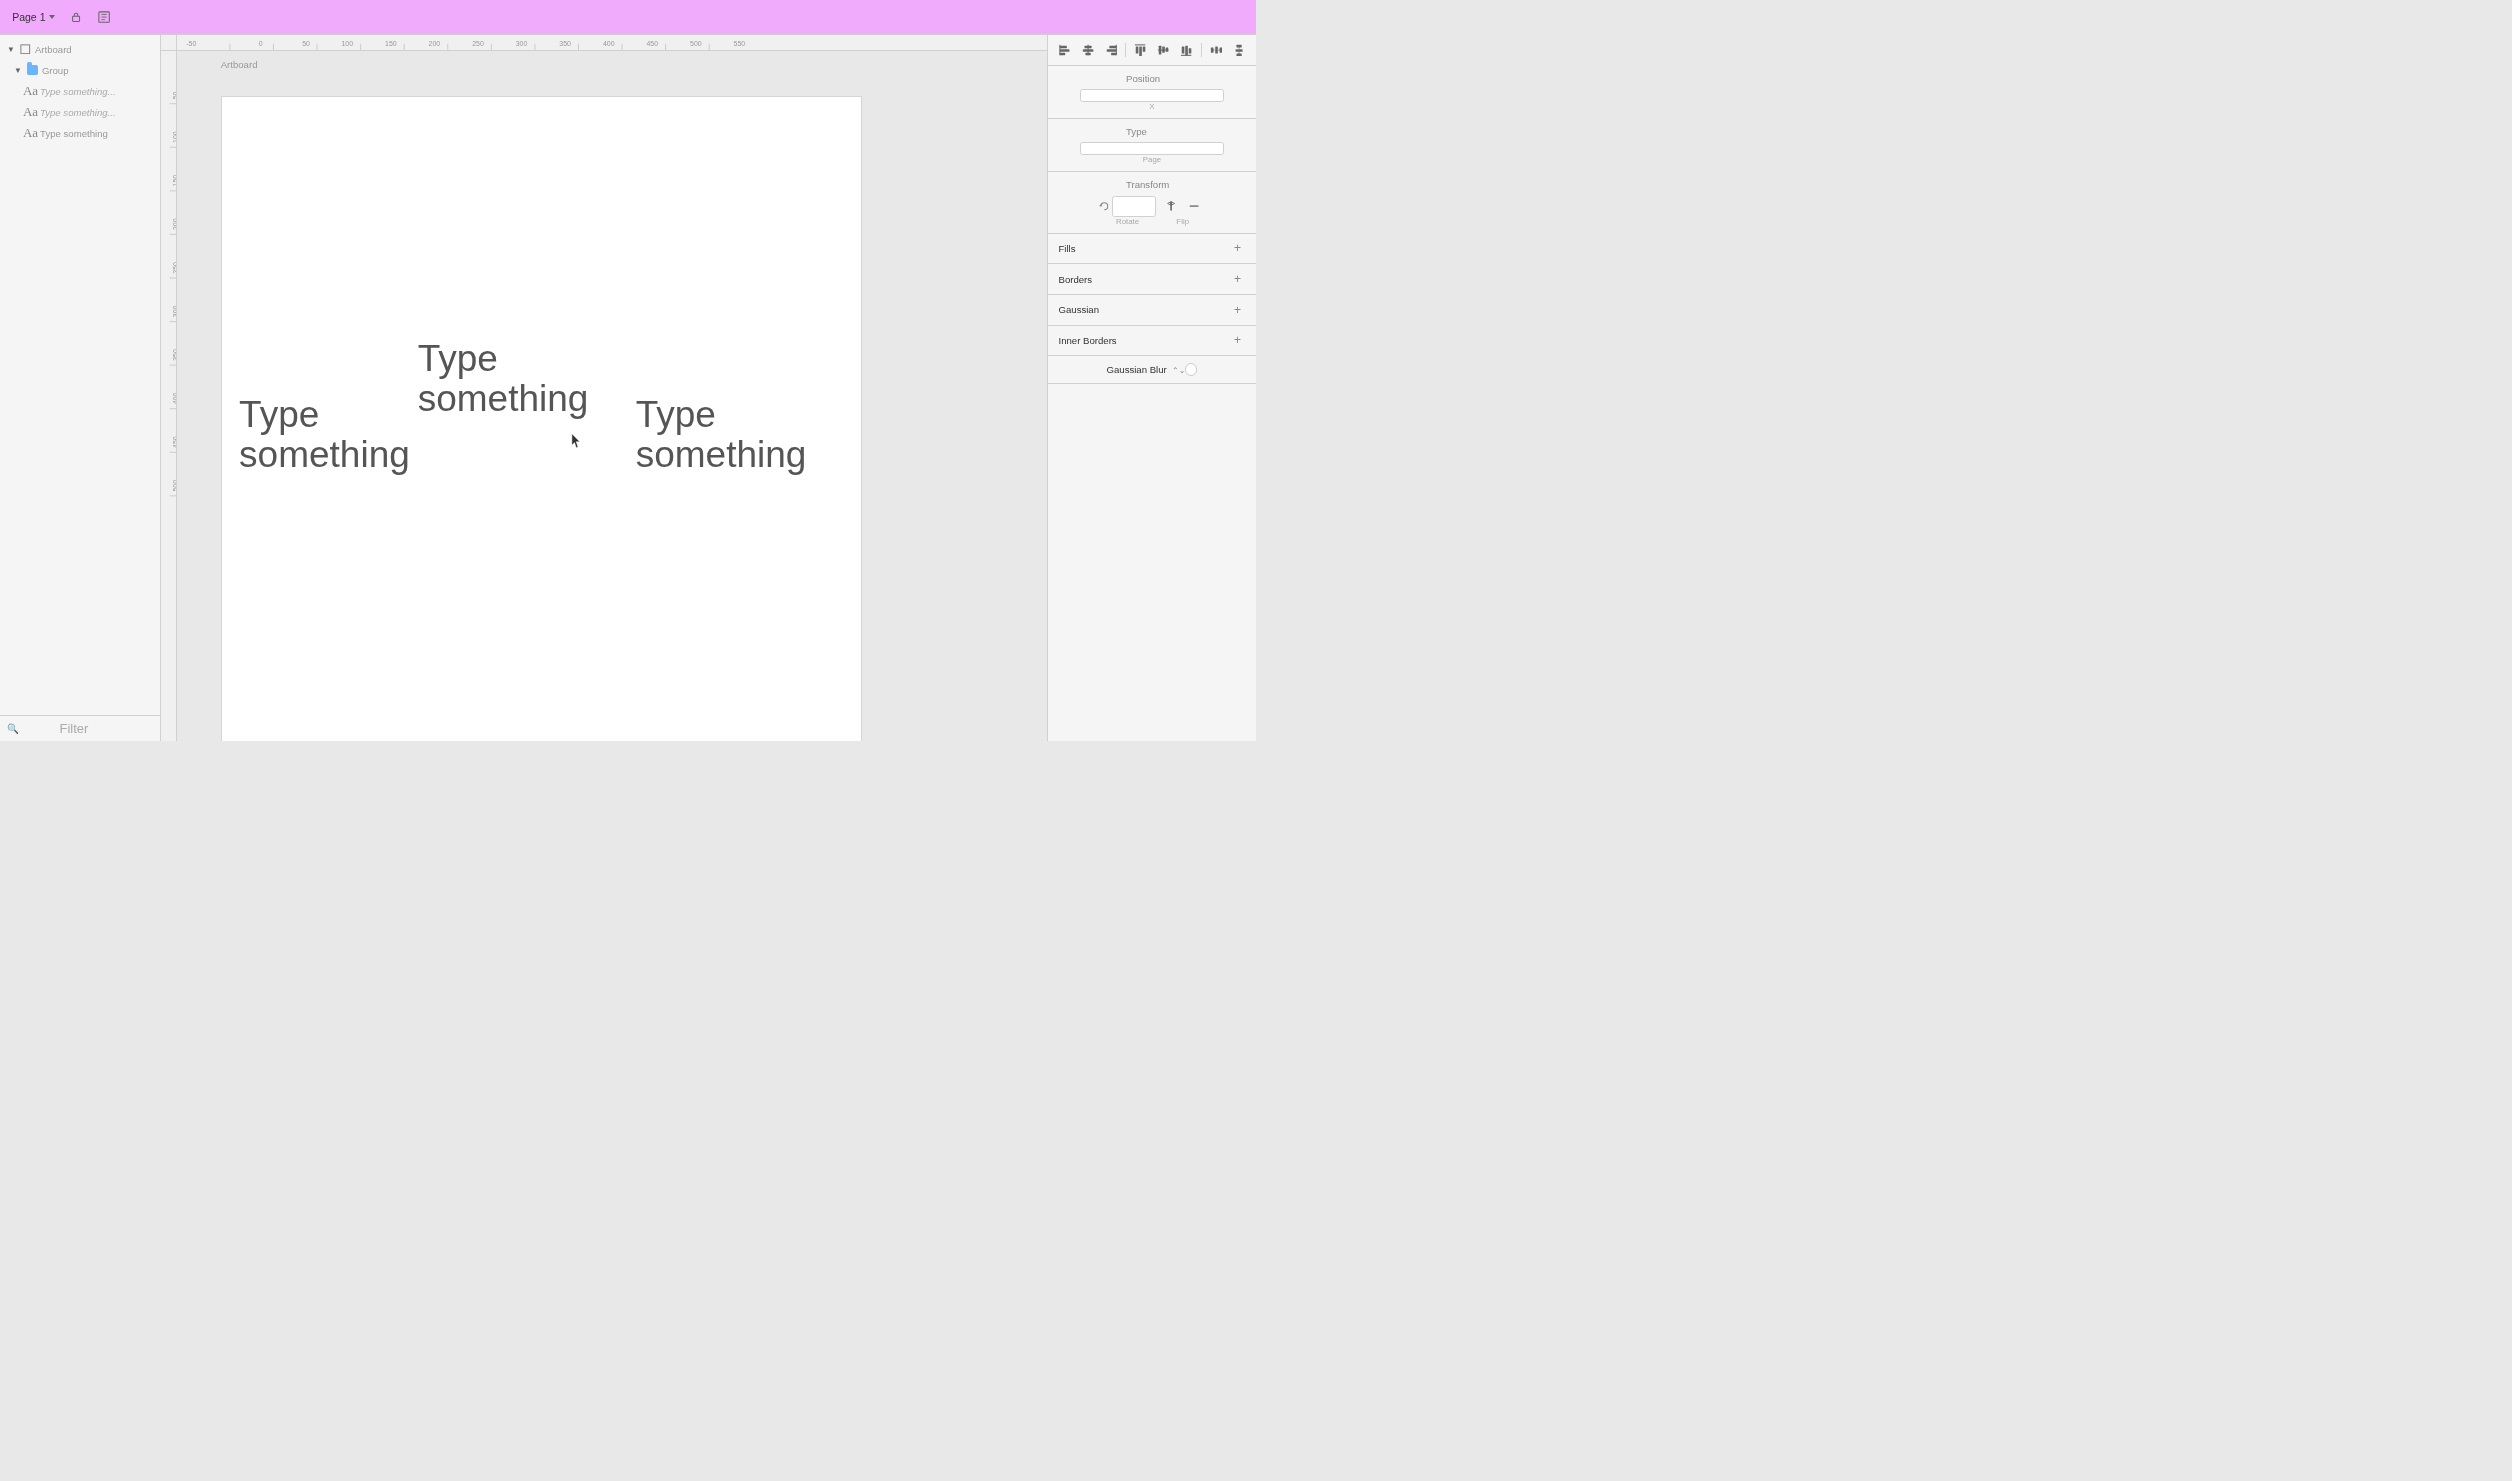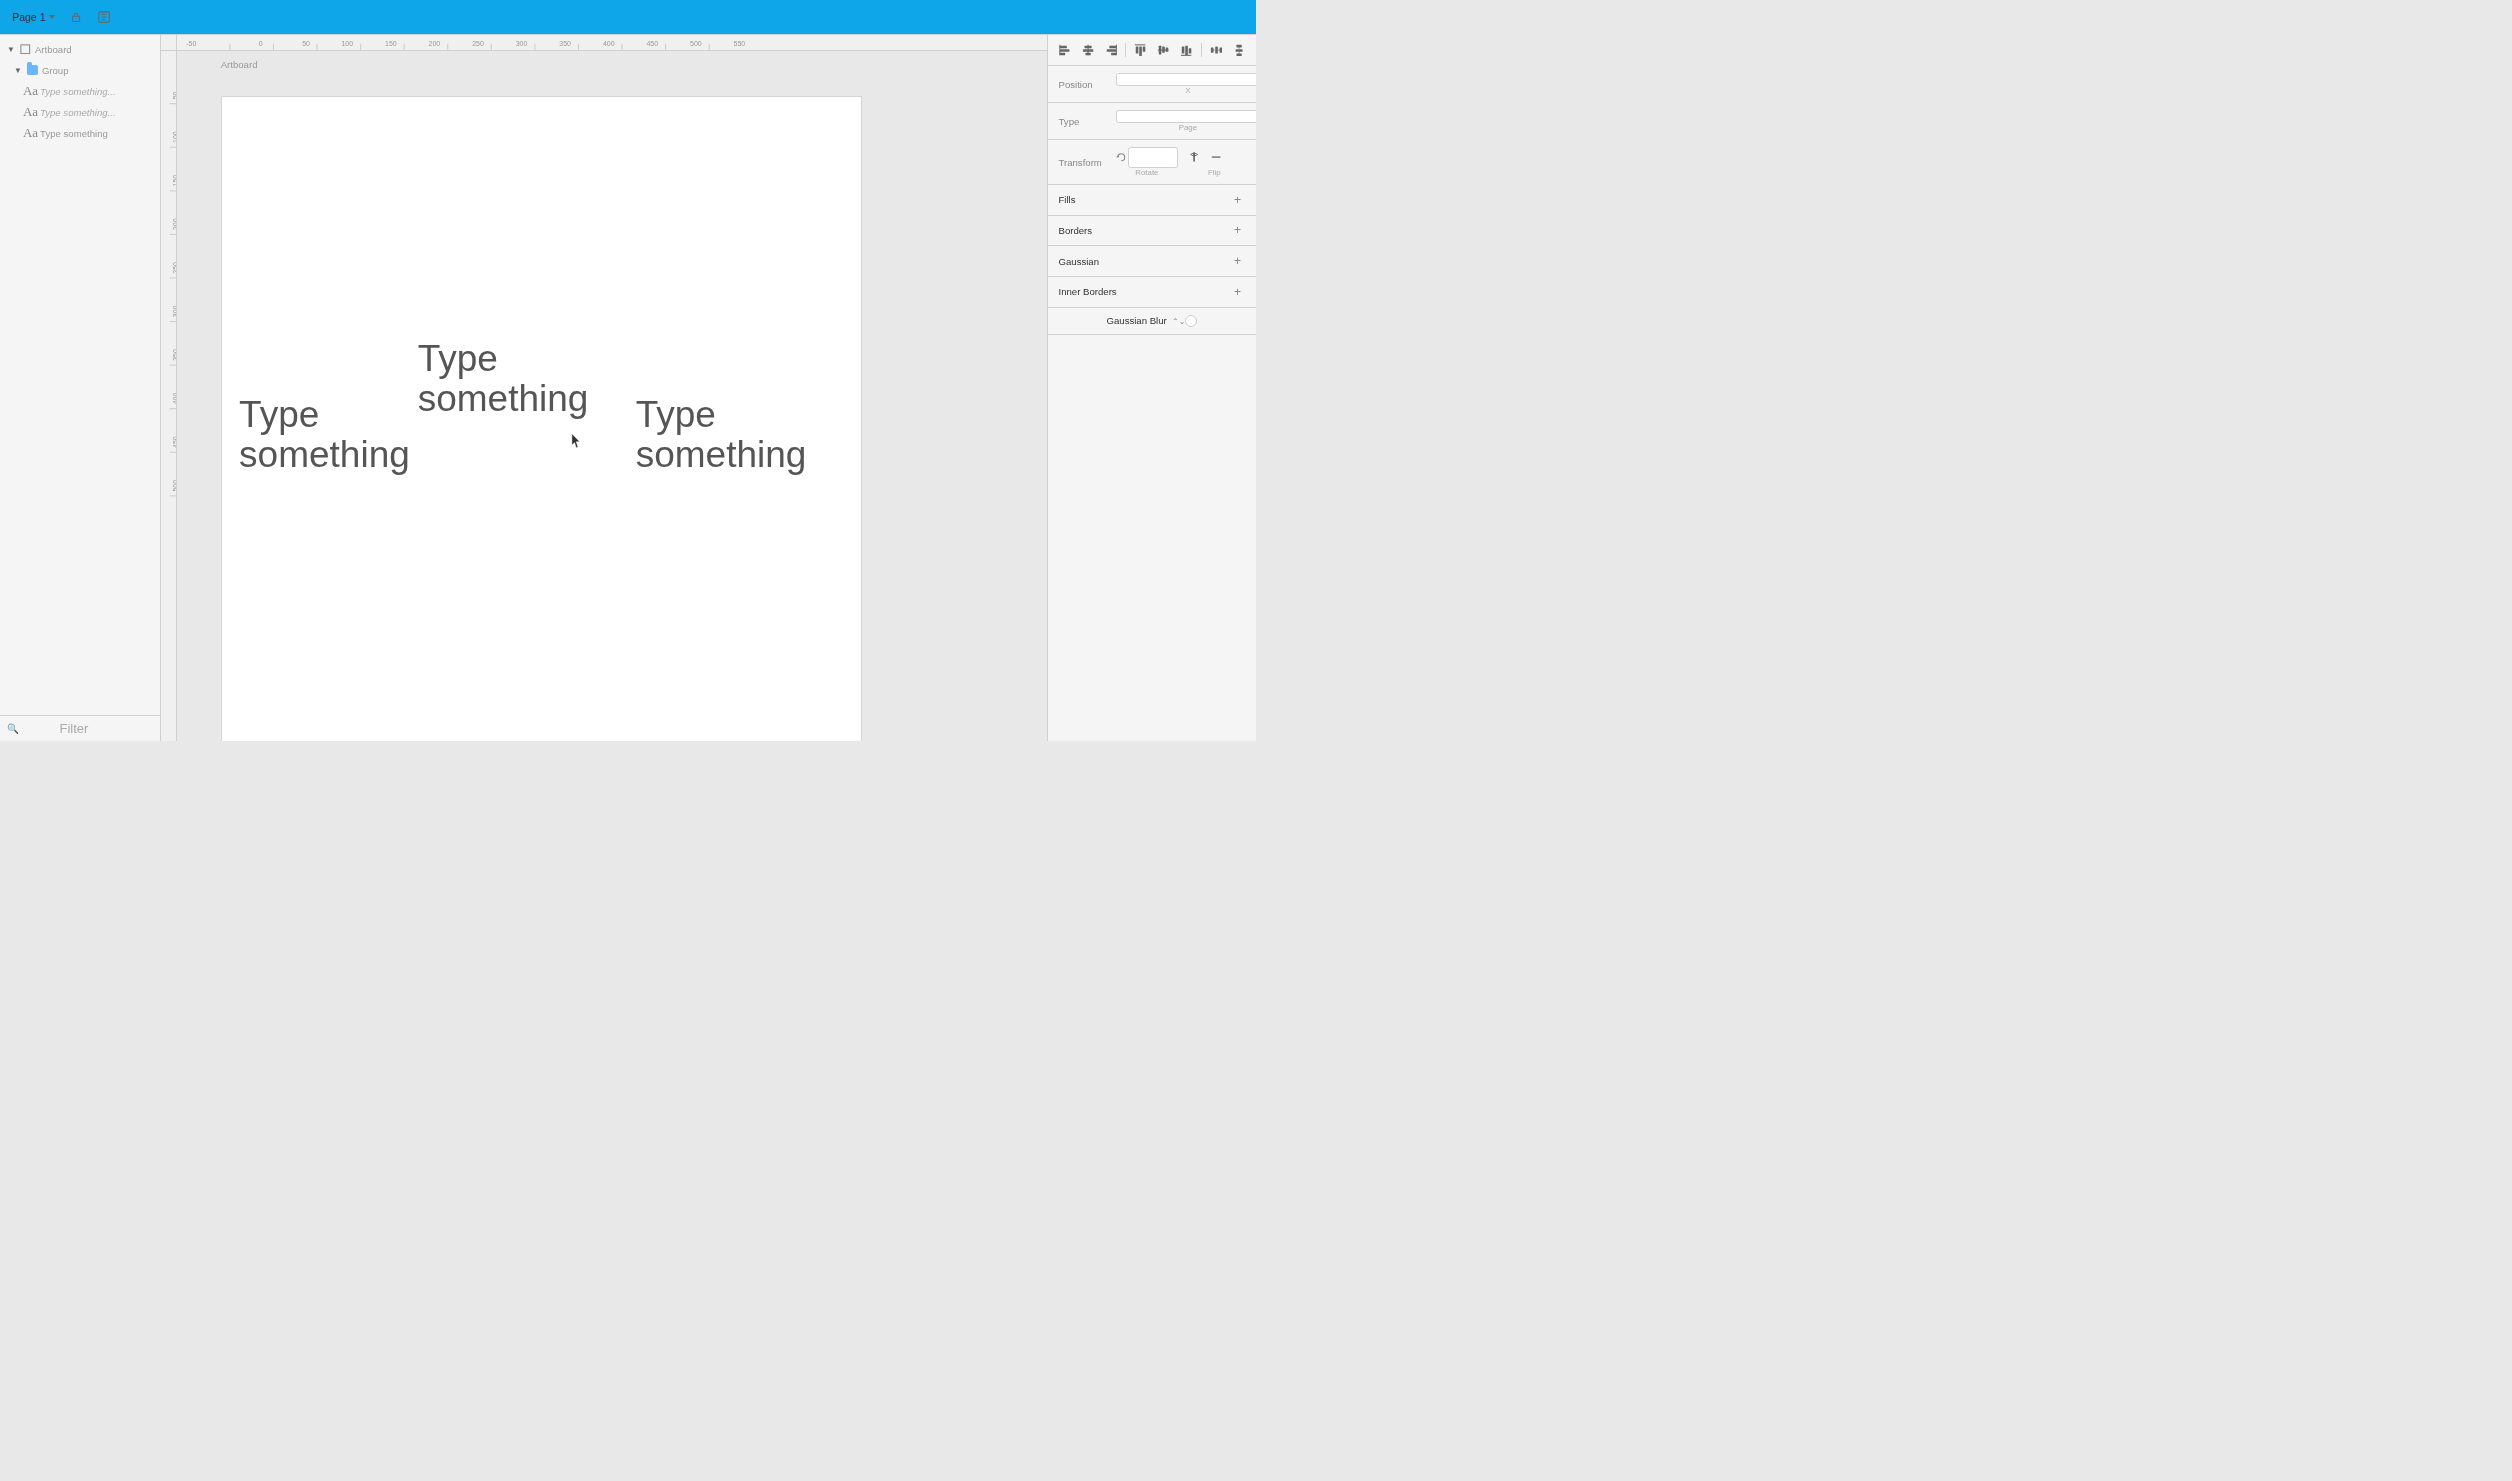--- a/index.html
+++ b/index.html
@@ -9,21 +9,21 @@
       width: 1256px;
       height: 741px;
       overflow: hidden;
       display: flex;
       flex-direction: column;
     }
 
     
     .toolbar {
       height: 35px;
-      background: #0ea5e9;
+      background: #f0abfc;
       border-bottom: 0.9px solid #d0d0d0;
       display: flex;
       align-items: center;
       padding: 0 7px;
       gap: 3.5px;
       flex-shrink: 0;
     }
 
     .toolbar-left {
       display: flex;
@@ -299,21 +299,21 @@
       border-bottom: 0.9px solid #d0d0d0;
       padding: 7px 10.5px;
     }
 
     .prop-row {
       display: flex;
       align-items: center;
       gap: 5.2px;
       margin-bottom: 5.2px;
     }
-    .prop-row:last-child { margin-bottom: 0; }
+    .prop-row:last-child { margin-bottom: 0; flex-direction: column; }
 
     .prop-label {
       font-size: 9.6px;
       color: #888;
       width: 52px;
       flex-shrink: 0;
     }
 
     .prop-input-group {
       display: flex;

